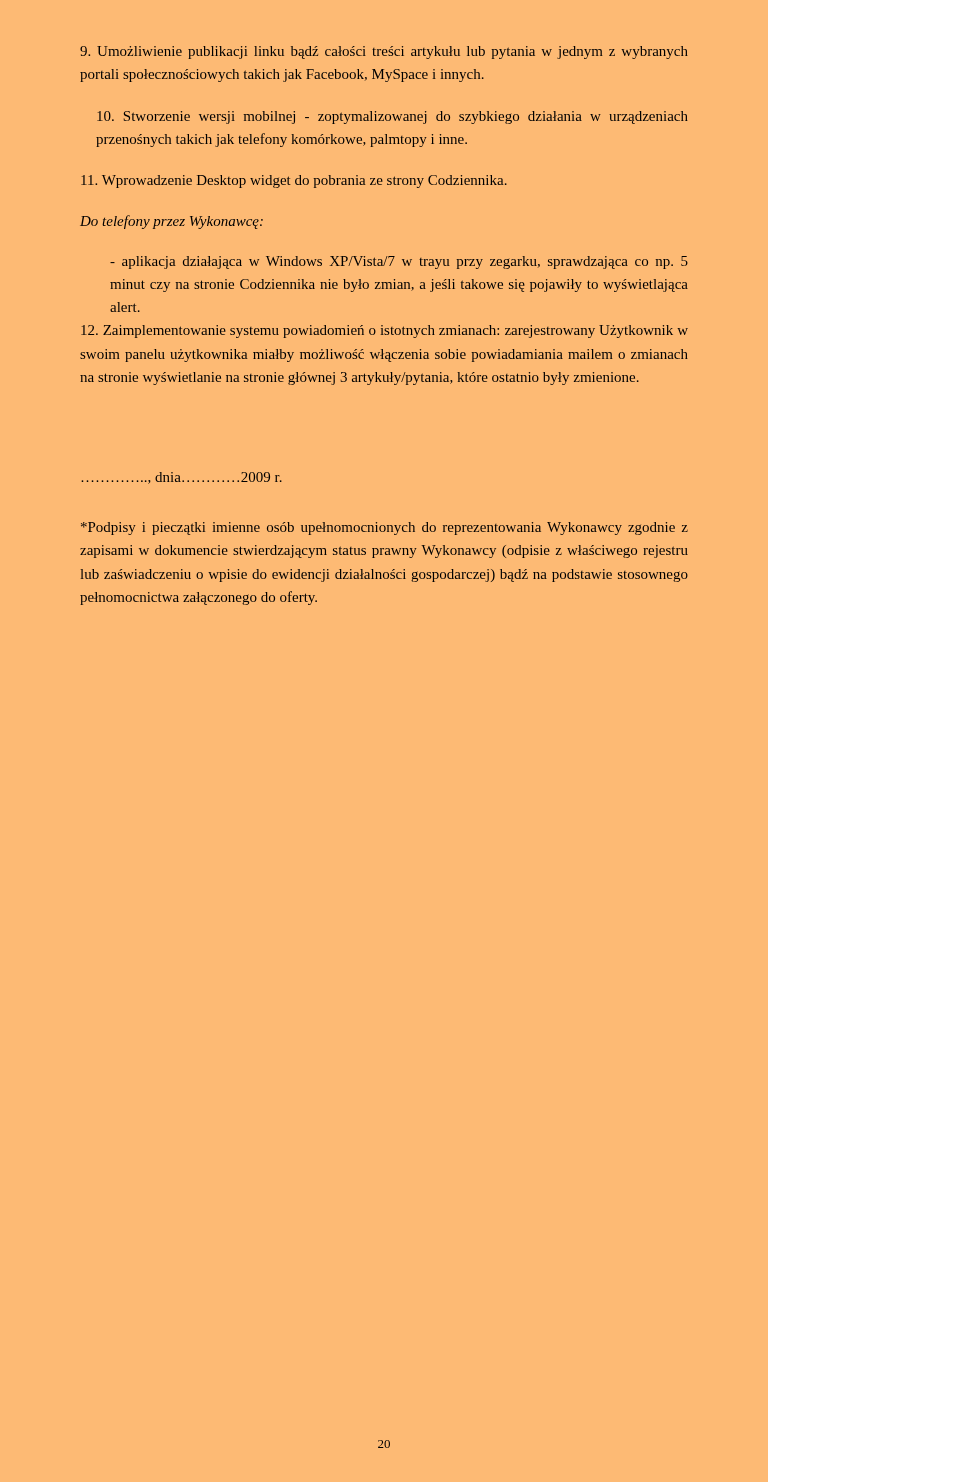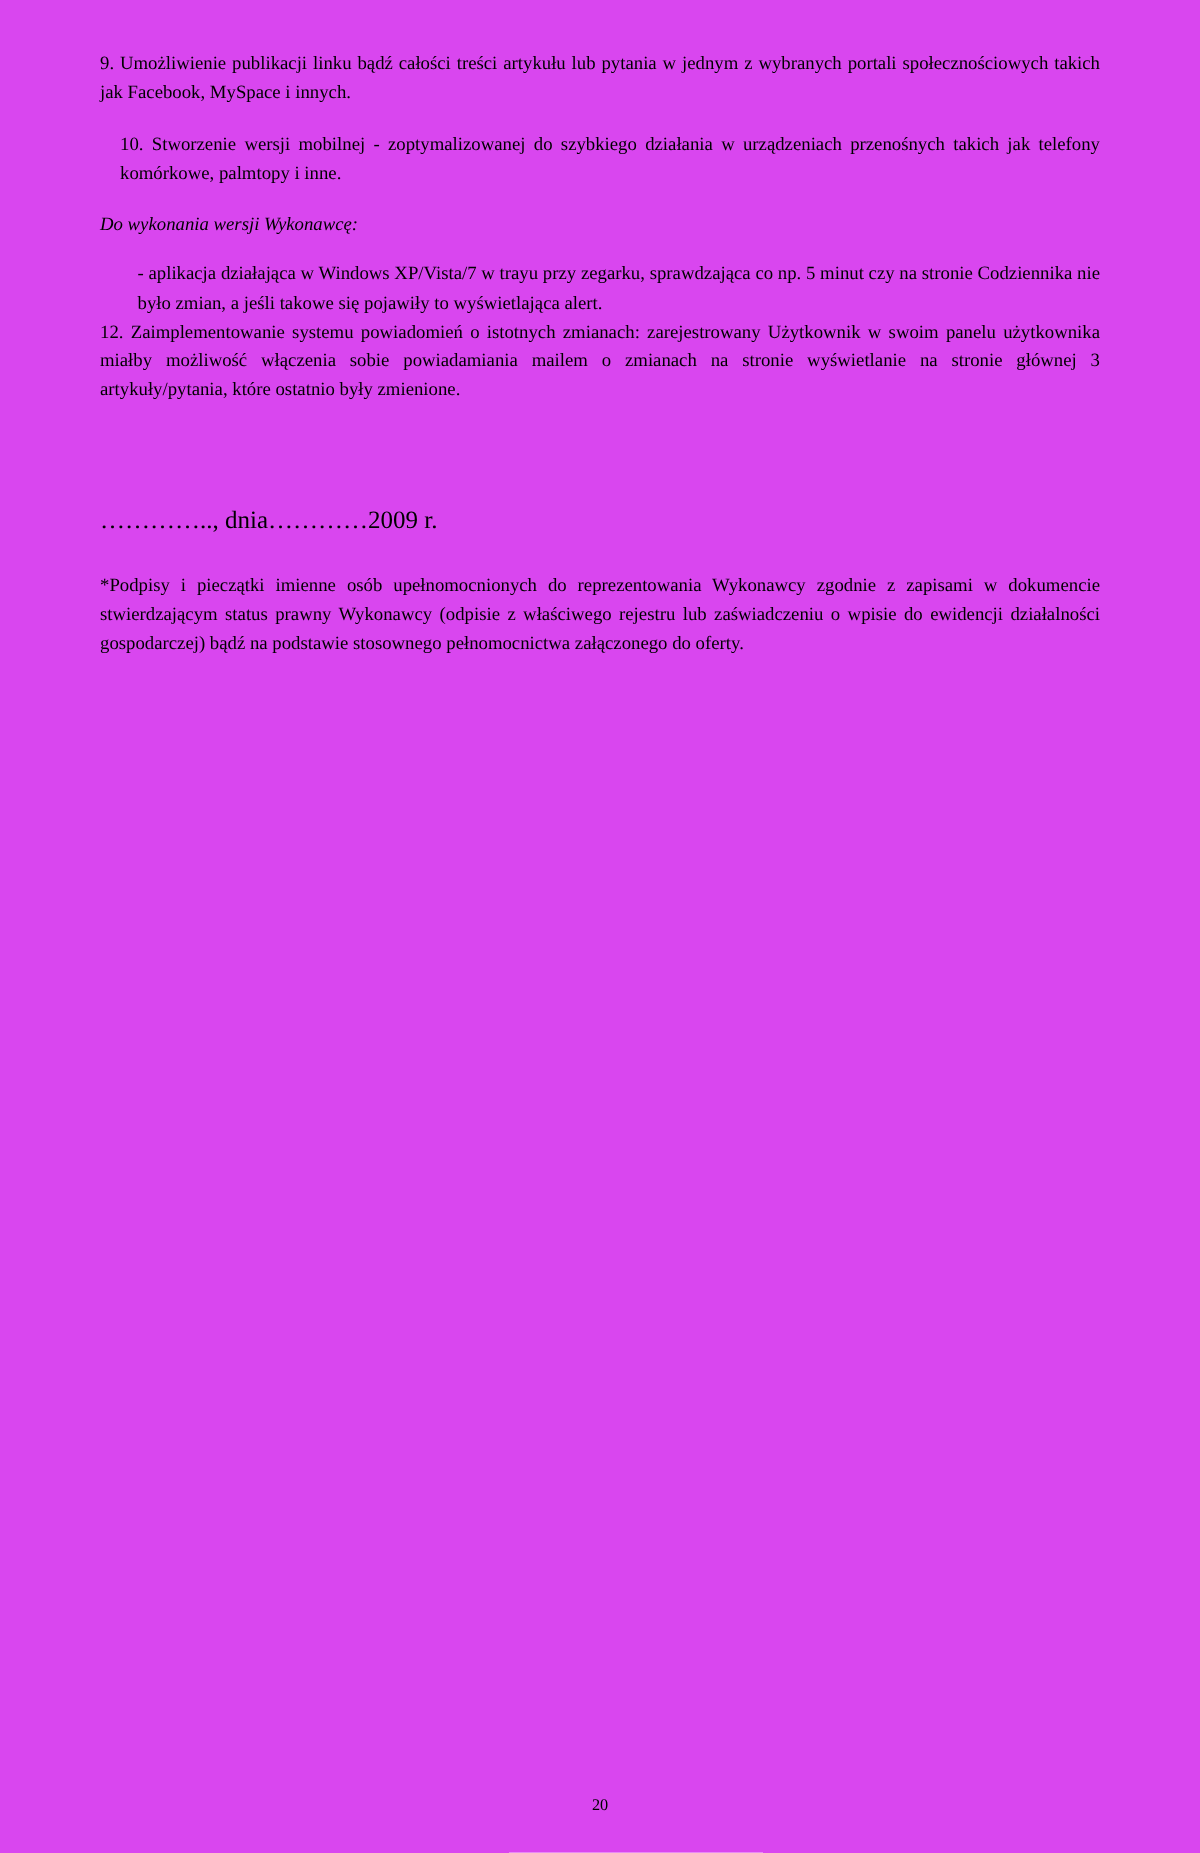--- a/index.html
+++ b/index.html
@@ -11,23 +11,23 @@
     body {
       background: #ffffff;
       font-family: "Times New Roman", Times, serif;
       font-size: 15px;
       color: #000000;
       width: 960px;
       min-height: 1482px;
     }
 
     .page {
-      width: 960px;
+      width: 768px;
       min-height: 1482px;
-      background: #d946ef;
+      background: #fdba74;
       padding: 40px 80px 60px 80px;
       position: relative;
     }
 
     .content-block {
       margin-bottom: 18px;
       line-height: 1.55;
       text-align: justify;
     }
 
@@ -63,21 +63,21 @@
     .signature-area {
       display: flex;
       flex-direction: row;
       align-items: flex-start;
       margin-top: 80px;
       margin-bottom: 30px;
     }
 
     .date-field {
       flex: 1;
-      font-size: 20px;
+      font-size: 15px;
     }
 
     .signature-block {
       flex: 1;
       text-align: center;
     }
 
     .signature-line {
       border-top: 1px solid #000;
       width: 220px;
@@ -109,23 +109,26 @@
 <div class="page">
 
   <div class="content-block item-9">
     <p>9.  Umożliwienie publikacji linku bądź całości treści artykułu lub pytania w jednym z wybranych portali społecznościowych takich jak Facebook, MySpace  i innych.</p>
   </div>
 
   <div class="content-block item-10">
     <p>10.  Stworzenie wersji mobilnej - zoptymalizowanej do szybkiego działania w urządzeniach przenośnych takich jak telefony komórkowe, palmtopy  i inne.</p>
   </div>
 
+  <div class="content-block item-11">
+    <p>11.  Wprowadzenie Desktop widget do pobrania ze strony Codziennika.</p>
+  </div>
 
   <div class="content-block section-heading">
-    <p>Do wykonania wersji Wykonawcę:</p>
+    <p>Do telefony przez Wykonawcę:</p>
   </div>
 
   <div class="content-block bullet-item">
     <p>-  aplikacja działająca w Windows XP/Vista/7 w trayu przy zegarku, sprawdzająca co np. 5 minut czy na stronie Codziennika nie było zmian, a jeśli takowe się pojawiły to wyświetlająca alert.</p>
   </div>
 
   <div class="content-block item-12">
     <p>12.  Zaimplementowanie systemu powiadomień o istotnych zmianach: zarejestrowany Użytkownik w swoim panelu użytkownika miałby możliwość włączenia sobie powiadamiania mailem o zmianach na stronie wyświetlanie na stronie głównej 3 artykuły/pytania, które ostatnio były zmienione.</p>
   </div>
 

